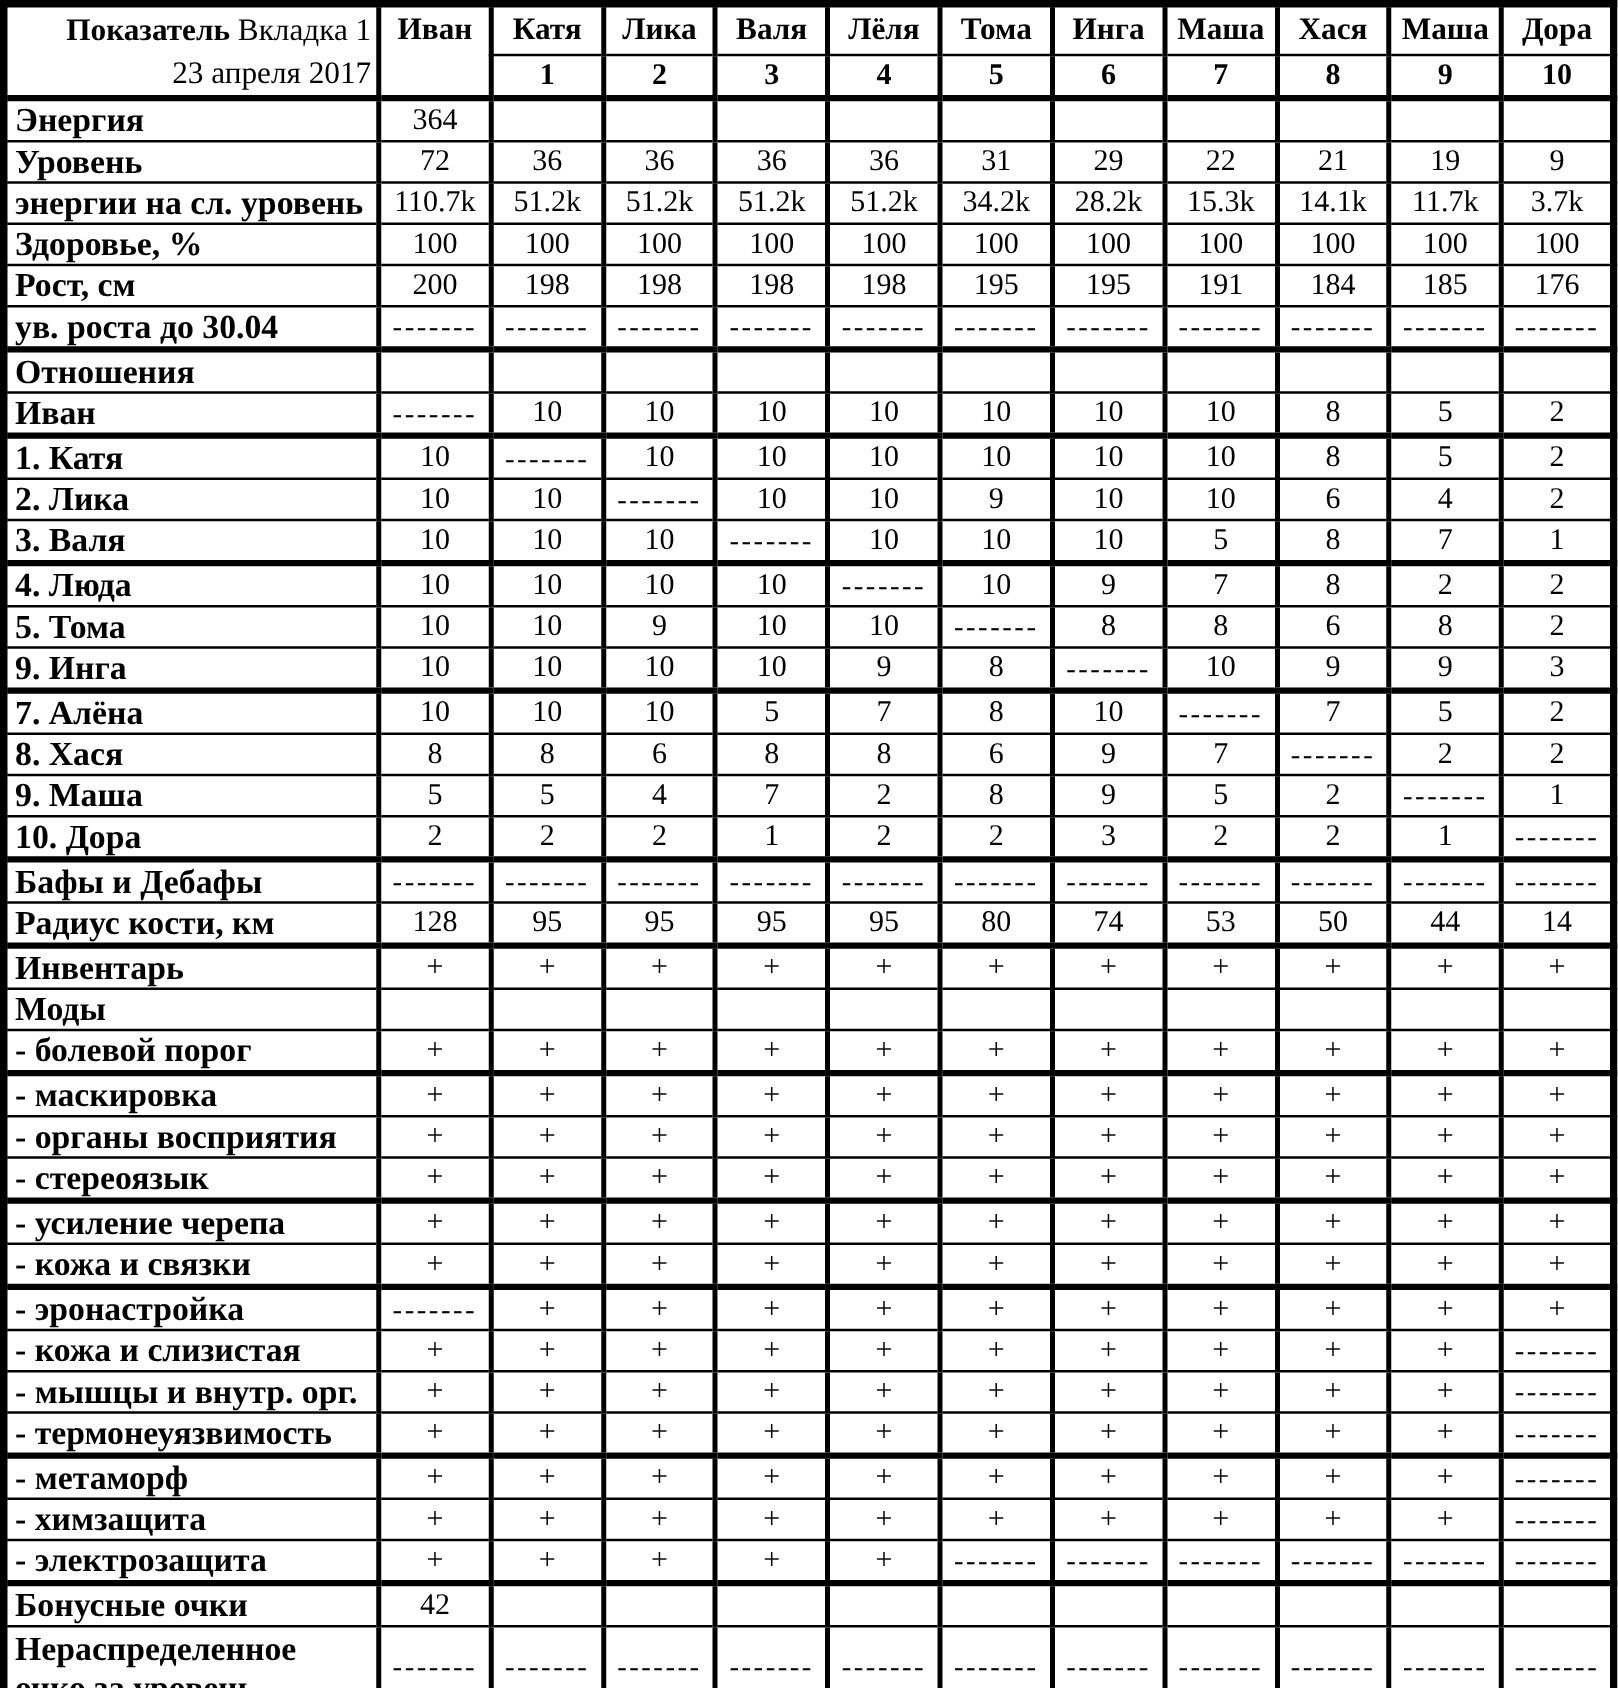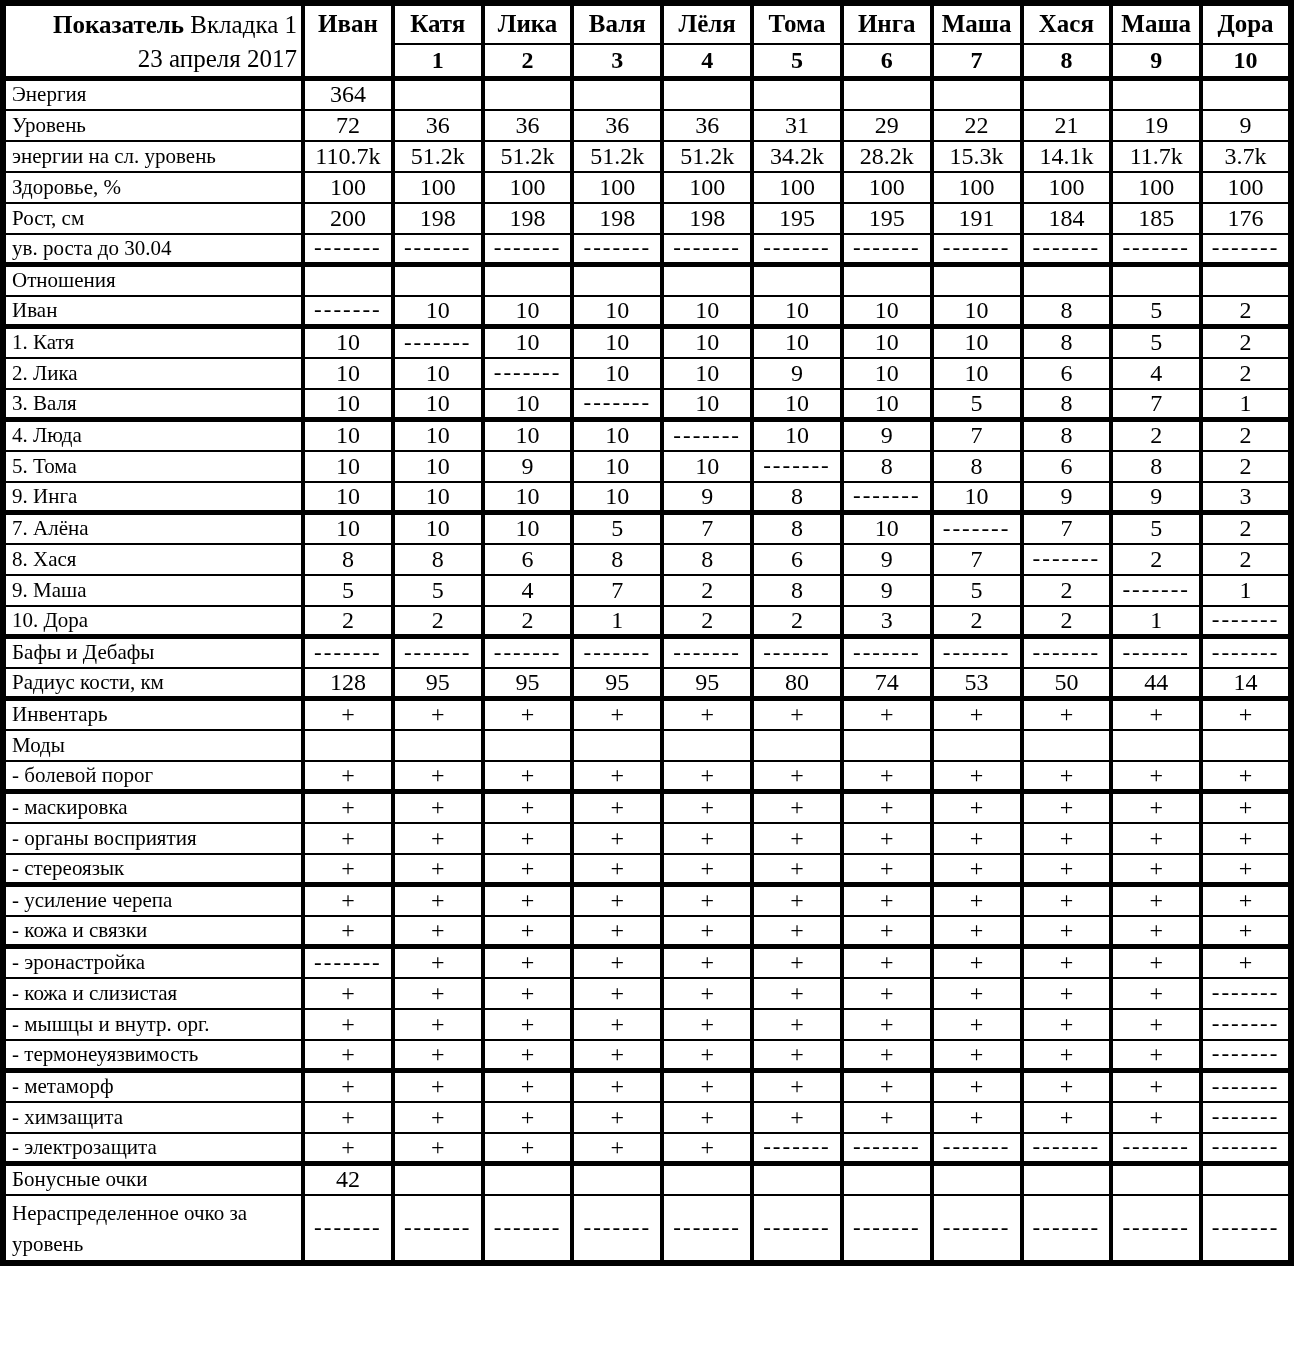--- a/index.html
+++ b/index.html
@@ -50,24 +50,25 @@
     border-bottom-width: 5px;
   }
   .corner-line1 b { font-weight: bold; }
   tbody td {
     height: 31px;
     font-size: 24px;
     text-align: center;
     vertical-align: middle;
   }
   tbody td.label {
-    font-size: 21px;
+    font-size: 27px;
     text-align: left;
     padding: 0 2px 0 6px;
     white-space: normal;
+    font-weight: bold;
   }
   tbody td.label.r { text-align: left; padding-right: 3px; }
   tbody tr.thick td { border-bottom-width: 5px; }
   tbody tr.tall td { height: 63px; }
   tbody tr.tall td.label { line-height: 31px; padding-top: 2px; }
   tbody td.dash { letter-spacing: 2px; font-size: 23px; }
 </style>
 </head>
 <body>
 

